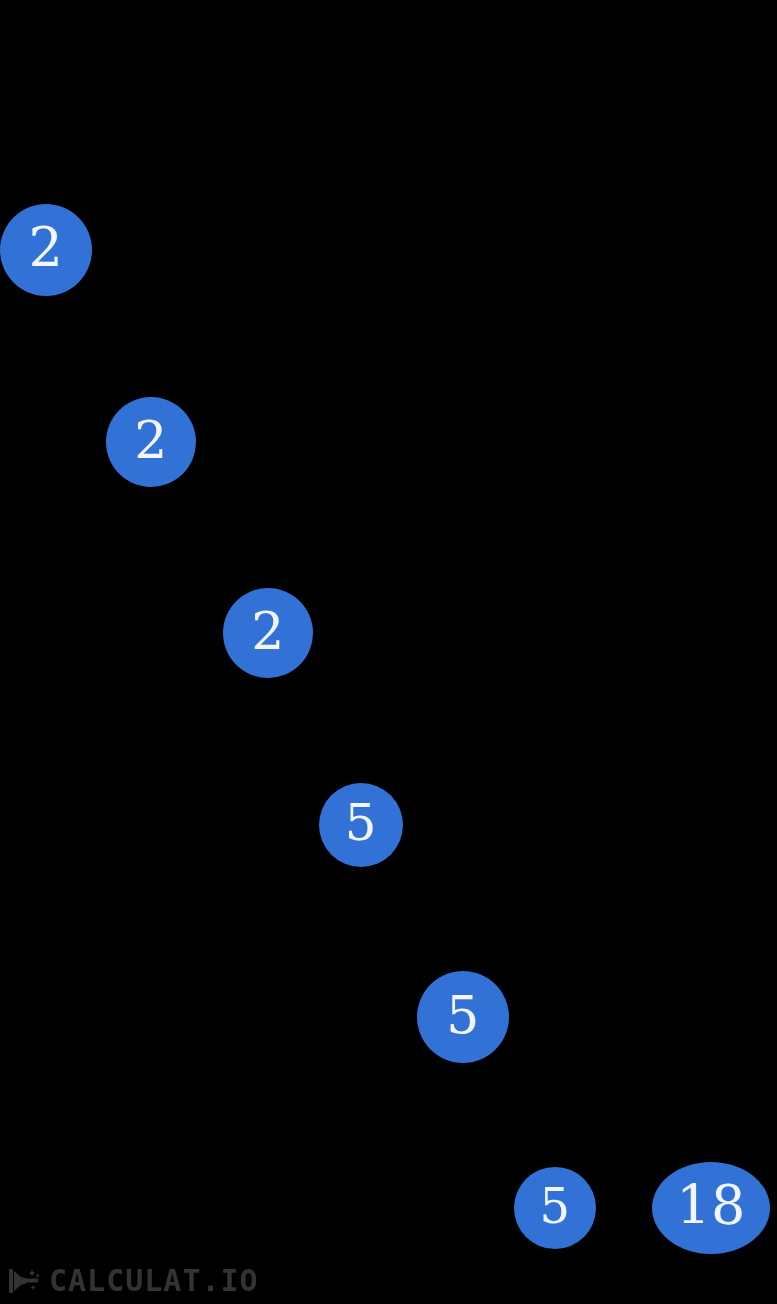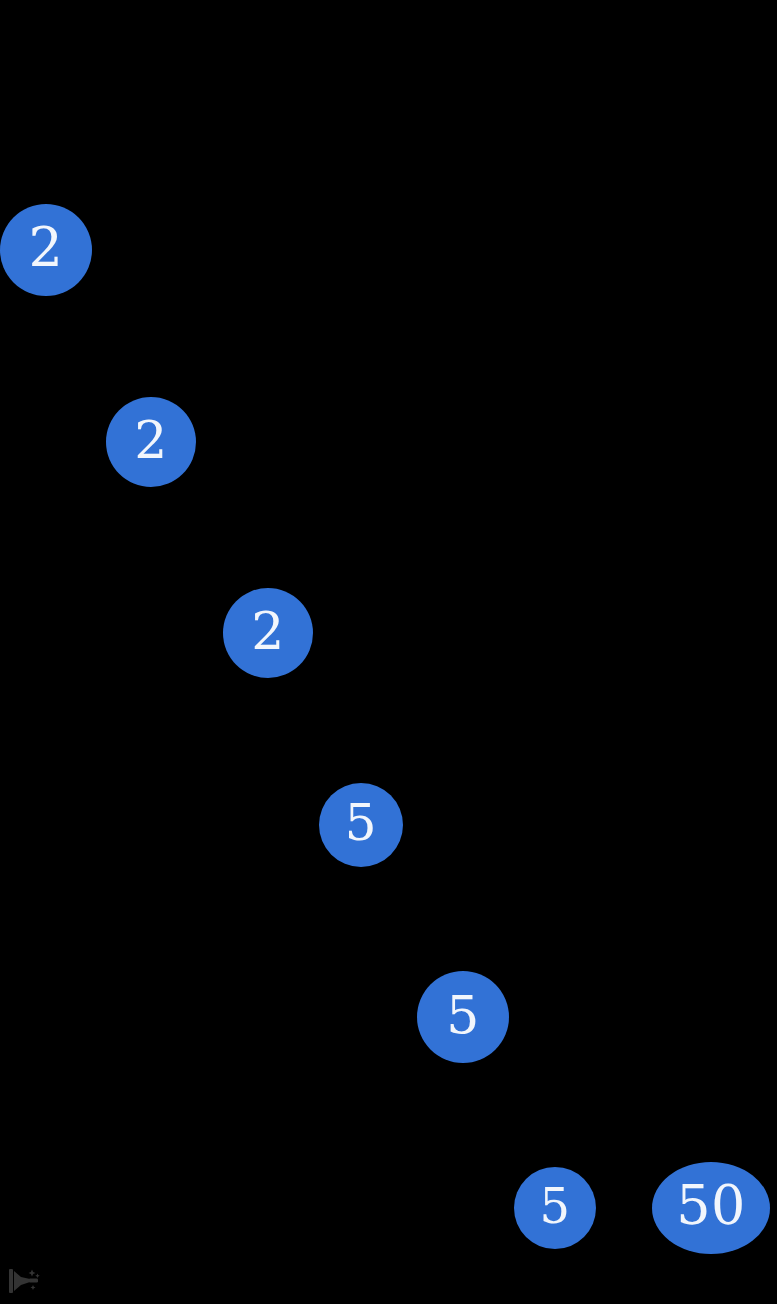--- a/index.html
+++ b/index.html
@@ -79,30 +79,31 @@
       <div class="factor-node" style="left: 319px; top: 783px; width: 84px; height: 84px; font-size: 50px; background: rgb(50, 114, 214); color: rgb(242, 246, 252);">
         <span class="factor-label">5</span>
       </div>
       <div class="factor-node" style="left: 417px; top: 971px; width: 92px; height: 92px; font-size: 52px; background: rgb(50, 114, 214); color: rgb(242, 246, 252);">
         <span class="factor-label">5</span>
       </div>
       <div class="factor-node" style="left: 514px; top: 1167px; width: 82px; height: 82px; font-size: 48px; background: rgb(50, 114, 214); color: rgb(242, 246, 252);">
         <span class="factor-label">5</span>
       </div>
       <div class="factor-node" style="left: 652px; top: 1162px; width: 118px; height: 92px; font-size: 54px; background: rgb(50, 114, 214); color: rgb(242, 246, 252);">
-        <span class="factor-label">50</span>
+        <span class="factor-label">18</span>
       </div>
     </div>
 
   <div id="watermark">
     <svg class="wm-mark" viewBox="0 0 34 30" aria-hidden="true">
       <g fill="#333333">
         <rect x="1" y="3" width="4" height="24" rx="1"></rect>
         <path d="M6 5 L6 25 L13 19 L22 16 L22 13 L13 11 Z"></path>
         <rect x="21" y="12.5" width="9" height="4" rx="1.2"></rect>
         <path d="M24 3.5 l1.1 2.4 l2.4 1.1 l-2.4 1.1 l-1.1 2.4 l-1.1 -2.4 l-2.4 -1.1 l2.4 -1.1 Z"></path>
         <path d="M29.5 7.5 l0.7 1.5 l1.5 0.7 l-1.5 0.7 l-0.7 1.5 l-0.7 -1.5 l-1.5 -0.7 l1.5 -0.7 Z"></path>
         <path d="M25 19 l0.8 1.7 l1.7 0.8 l-1.7 0.8 l-0.8 1.7 l-0.8 -1.7 l-1.7 -0.8 l1.7 -0.8 Z"></path>
       </g>
     </svg>
+    <span class="wm-text" style="color: rgb(51, 51, 51);">CALCULAT.IO</span>
   </div>
 
 </div>
 
 </body></html>

